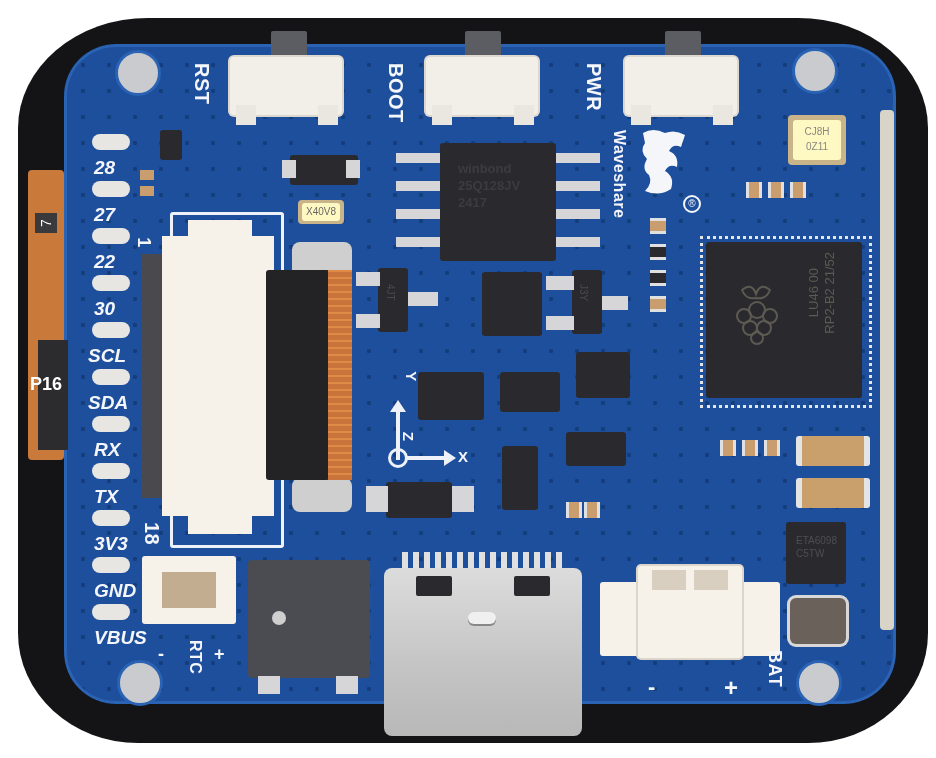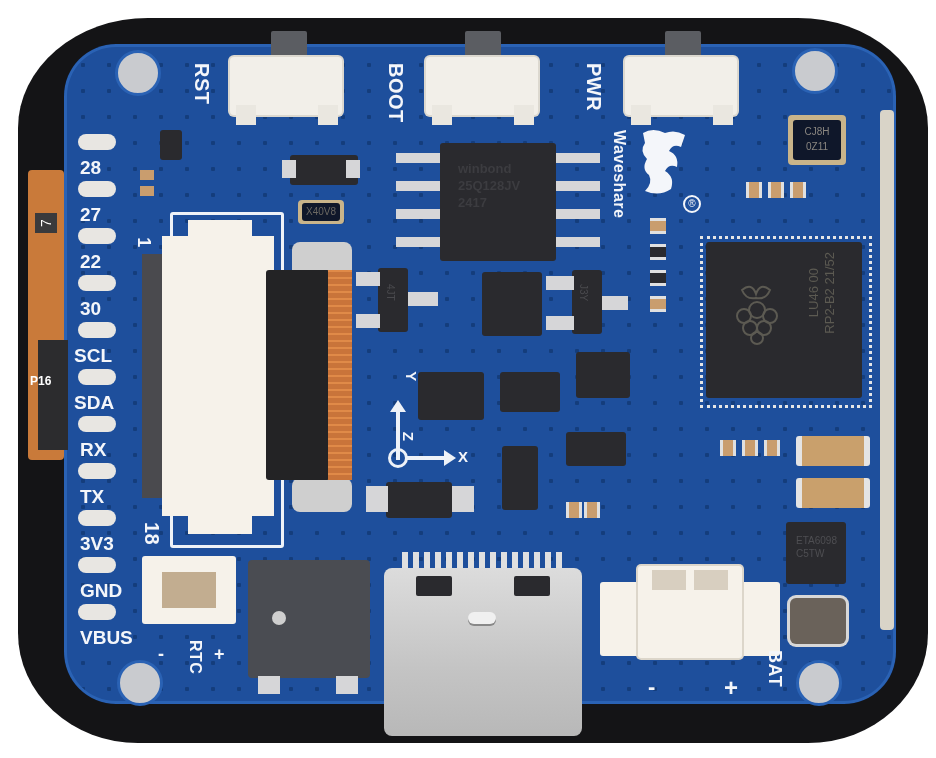--- a/index.html
+++ b/index.html
@@ -25,34 +25,34 @@
   .pin-label{font-size:19px;font-weight:bold;color:#f4f6fa;line-height:1;}
   
   .chip{background:#2a2a2e;border-radius:3px;}
   .lead{background:#d6d6d8;}
   .smd{width:10px;height:16px;background:#c99d6e;border-left:3px solid #e0e0e0;border-right:3px solid #e0e0e0;}
   .flex-ribbon{background:#c9743a;}
   .conn-white{background:#f6f2ea;}
   .usb{background:linear-gradient(180deg,#dcdcdc,#c4c4c4 60%,#b8b8b8);border-radius:8px;}
   .buzzer{background:#4a4c52;border-radius:4px;}
   .xtal{background:#c9b48a;border-radius:4px;}
-  .xtal-in{background:#0f172a;border-radius:3px;}
+  .xtal-in{background:#fef9c3;border-radius:3px;}
   .line{background:#eef2f8;}
 </style>
 </head>
 <body>
 
 <div class="abs bezel"></div>
 <div class="abs pcb"></div>
 <div class="abs pcb-edge-right"></div>
 
 <div class="abs" style="left:28px;top:170px;width:36px;height:290px;background:#c97a3a;border-radius:4px;"></div>
 <div class="abs" style="left:36px;top:212px;width:20px;height:22px;background:#3a3a3c;color:#fff;font-size:14px;text-align:center;line-height:22px;transform:rotate(-90deg);">7</div>
 <div class="abs" style="left:38px;top:340px;width:30px;height:110px;background:#2c2c2e;"></div>
-<div class="abs" style="left:30px;top:374px;font-size:12px;font-weight:bold;color:#fff;">P16</div>
+<div class="abs" style="left:30px;top:374px;font-size:18px;font-weight:bold;color:#fff;">P16</div>
 
 <div class="abs hole" style="left:115px;top:50px;"></div>
 <div class="abs hole" style="left:792px;top:48px;"></div>
 <div class="abs hole" style="left:117px;top:660px;"></div>
 <div class="abs hole" style="left:796px;top:660px;"></div>
 
 <div class="abs sw-act" style="left:271px;top:31px;"></div>
 <div class="abs sw-body" style="left:230px;top:57px;"></div>
 <div class="abs sw-leg" style="left:236px;top:105px;"></div>
 <div class="abs sw-leg" style="left:318px;top:105px;"></div>
@@ -114,21 +114,21 @@
 </div>
 
 <div class="abs smd" style="left:746px;top:182px;"></div>
 <div class="abs smd" style="left:768px;top:182px;"></div>
 <div class="abs smd" style="left:790px;top:182px;"></div>
 <div class="abs smd" style="left:650px;top:218px;width:16px;height:10px;border:none;border-top:3px solid #e0e0e0;border-bottom:3px solid #e0e0e0;"></div>
 <div class="abs smd" style="left:650px;top:244px;width:16px;height:10px;border:none;border-top:3px solid #e0e0e0;border-bottom:3px solid #e0e0e0;background:#2a2a2e;"></div>
 <div class="abs smd" style="left:650px;top:270px;width:16px;height:10px;border:none;border-top:3px solid #e0e0e0;border-bottom:3px solid #e0e0e0;background:#2a2a2e;"></div>
 <div class="abs smd" style="left:650px;top:296px;width:16px;height:10px;border:none;border-top:3px solid #e0e0e0;border-bottom:3px solid #e0e0e0;"></div>
 
-<div class="abs" style="left:78px;top:134px;width:80px;height:520px;">
+<div class="abs" style="left:92px;top:134px;width:80px;height:520px;font-style:italic;">
   <div class="abs pad" style="left:0;top:0;"></div>
   <div class="abs pin-label" style="left:2px;top:24px;">28</div>
   <div class="abs pad" style="left:0;top:47px;"></div>
   <div class="abs pin-label" style="left:2px;top:71px;">27</div>
   <div class="abs pad" style="left:0;top:94px;"></div>
   <div class="abs pin-label" style="left:2px;top:118px;">22</div>
   <div class="abs pad" style="left:0;top:141px;"></div>
   <div class="abs pin-label" style="left:2px;top:165px;">30</div>
   <div class="abs pad" style="left:0;top:188px;"></div>
   <div class="abs pin-label" style="left:-4px;top:212px;">SCL</div>

